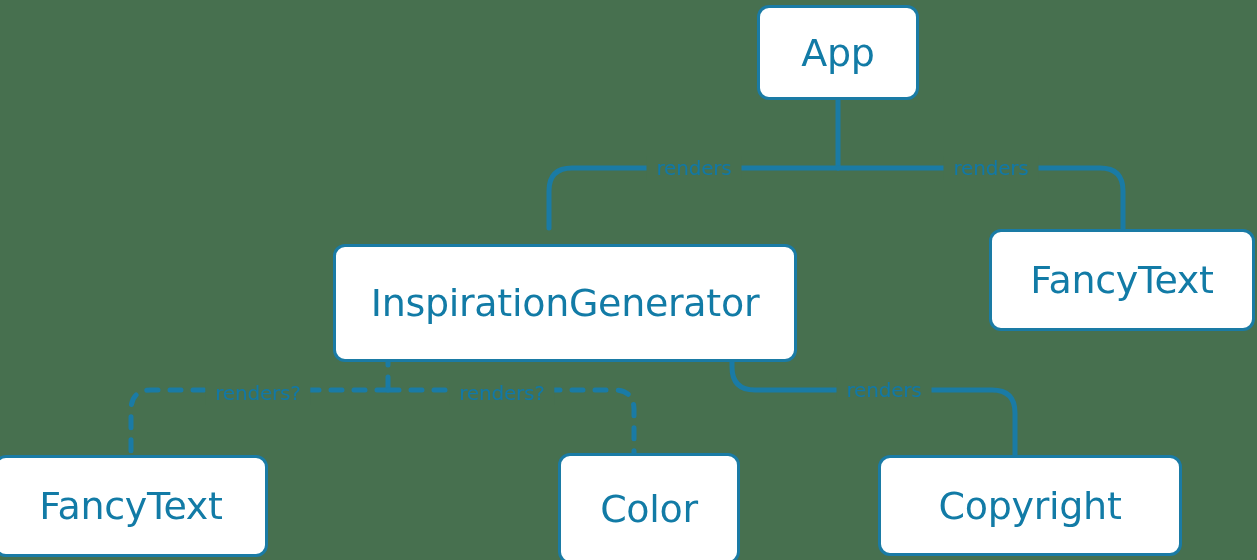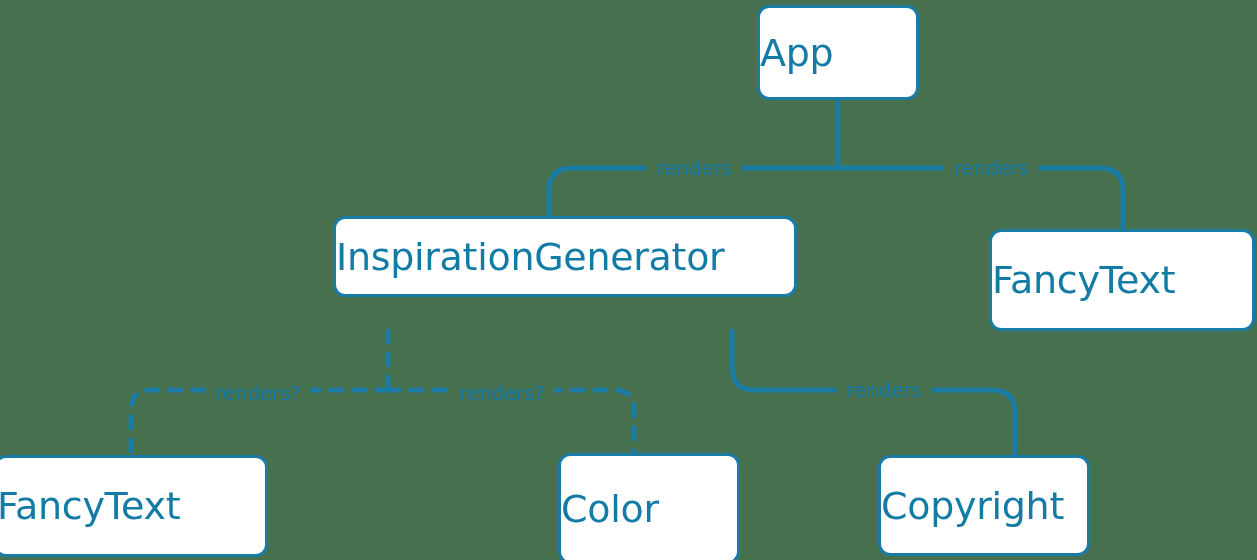--- a/index.html
+++ b/index.html
@@ -27,20 +27,21 @@
     overflow: visible;
   }
   .node {
     position: absolute;
     box-sizing: border-box;
     background: #ffffff;
     border: 3px solid #1a7ba5;
     border-radius: 12px;
     display: flex;
     align-items: center;
+    justify-content: center;
     color: #127ba6;
     font-family: "DejaVu Sans", sans-serif;
     font-size: 38px;
     font-weight: 400;
     letter-spacing: -0.3px;
     white-space: nowrap;
     z-index: 2;
   }
   .edge-label {
     position: absolute;
@@ -73,37 +74,37 @@
 
     <path d="M 388,390 L 614,390 Q 634,390 634,410 L 634,453" fill="none" stroke="#1a7ba5" stroke-width="5" stroke-linecap="round" stroke-dasharray="11 12"></path>
 
     <path d="M 732,331 L 732,367 Q 732,390 755,390 L 992,390 Q 1015,390 1015,413 L 1015,455" fill="none" stroke="#1a7ba5" stroke-width="5" stroke-linecap="round"></path>
   </svg>
 
   <div class="node" style="left:757px; top:5px; width:162px; height:95px;">
     <span>App</span>
   </div>
 
-  <div class="node" style="left:333px; top:216px; width:464px; height:81px;">
+  <div class="node" style="left:333px; top:244px; width:464px; height:118px;">
     <span>InspirationGenerator</span>
   </div>
 
   <div class="node" style="left:989px; top:229px; width:266px; height:102px;">
     <span>FancyText</span>
   </div>
 
   <div class="node" style="left:-6px; top:455px; width:274px; height:102px;">
     <span>FancyText</span>
   </div>
 
   <div class="node" style="left:558px; top:453px; width:182px; height:111px;">
     <span>Color</span>
   </div>
 
-  <div class="node" style="left:878px; top:455px; width:212px; height:101px;">
+  <div class="node" style="left:878px; top:455px; width:304px; height:101px;">
     <span>Copyright</span>
   </div>
 
   <div class="edge-label" style="left: 694px; top: 168px; background: rgb(71, 112, 79); padding: 0px 10px;">renders</div>
 
   <div class="edge-label" style="left: 991px; top: 168px; background: rgb(71, 112, 79); padding: 0px 10px;">renders</div>
 
   <div class="edge-label" style="left: 258px; top: 393px; background: rgb(71, 112, 79); padding: 0px 10px;">renders?</div>
 
   <div class="edge-label" style="left: 502px; top: 393px; background: rgb(71, 112, 79); padding: 0px 10px;">renders?</div>

